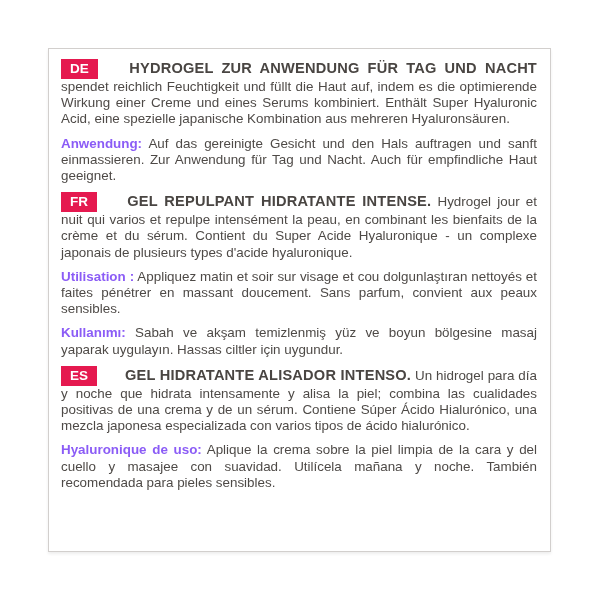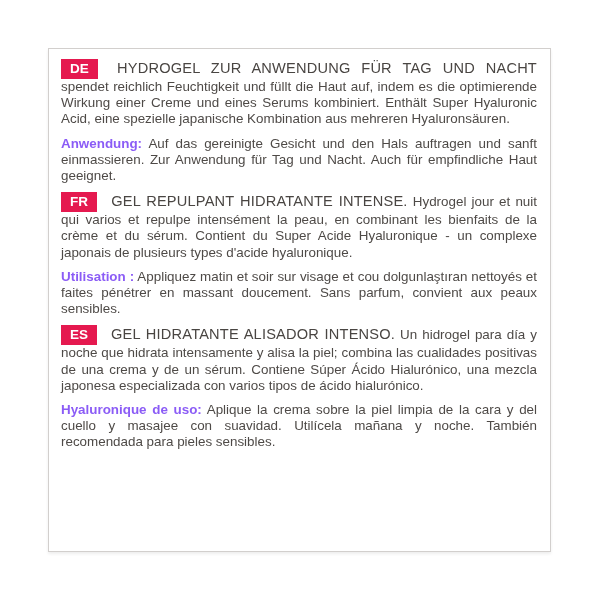--- a/index.html
+++ b/index.html
@@ -30,24 +30,24 @@
     line-height: 16.2px;
   }
   .badge {
     display: inline-block;
     background: #e5194f;
     color: #ffffff;
     font-weight: bold;
     font-size: 13.5px;
     line-height: 17px;
     padding: 1px 9px 2px 9px;
-    margin-right: 9px;
+    margin-right: 24px;
   }
   .head {
-    font-weight: normal;
+    font-weight: bold;
     font-size: 14.6px;
     letter-spacing: 0.2px;
     color: #494542;
   }
   .label {
     font-weight: bold;
     color: #8b5cf6;
   }
 </style>
 </head>
@@ -68,20 +68,24 @@
   <p class="para">
     <span class="badge">FR</span>
     <strong class="head">GEL REPULPANT HIDRATANTE INTENSE.</strong>
     <span>Hydrogel jour et nuit qui varios et repulpe intensément la peau, en combinant les bienfaits de la crème et du sérum. Contient du Super Acide Hyaluronique - un complexe japonais de plusieurs types d'acide hyaluronique.</span>
   </p>
   <p class="para">
     <strong class="label">Utilisation :</strong>
     <span>Appliquez matin et soir sur visage et cou dolgunlaştıran nettoyés et faites pénétrer en massant doucement. Sans parfum, convient aux peaux sensibles.</span>
   </p>
 
+  <p class="para">
+    <strong class="label">Kullanımı:</strong>
+    <span>Sabah ve akşam temizlenmiş yüz ve boyun bölgesine masaj yaparak uygulayın. Hassas ciltler için uygundur.</span>
+  </p>
 
   <p class="para">
     <span class="badge">ES</span>
     <strong class="head">GEL HIDRATANTE ALISADOR INTENSO.</strong>
     <span>Un hidrogel para día y noche que hidrata intensamente y alisa la piel; combina las cualidades positivas de una crema y de un sérum. Contiene Súper Ácido Hialurónico, una mezcla japonesa especializada con varios tipos de ácido hialurónico.</span>
   </p>
   <p class="para">
     <strong class="label">Hyaluronique de uso:</strong>
     <span>Aplique la crema sobre la piel limpia de la cara y del cuello y masajee con suavidad. Utilícela mañana y noche. También recomendada para pieles sensibles.</span>
   </p>

